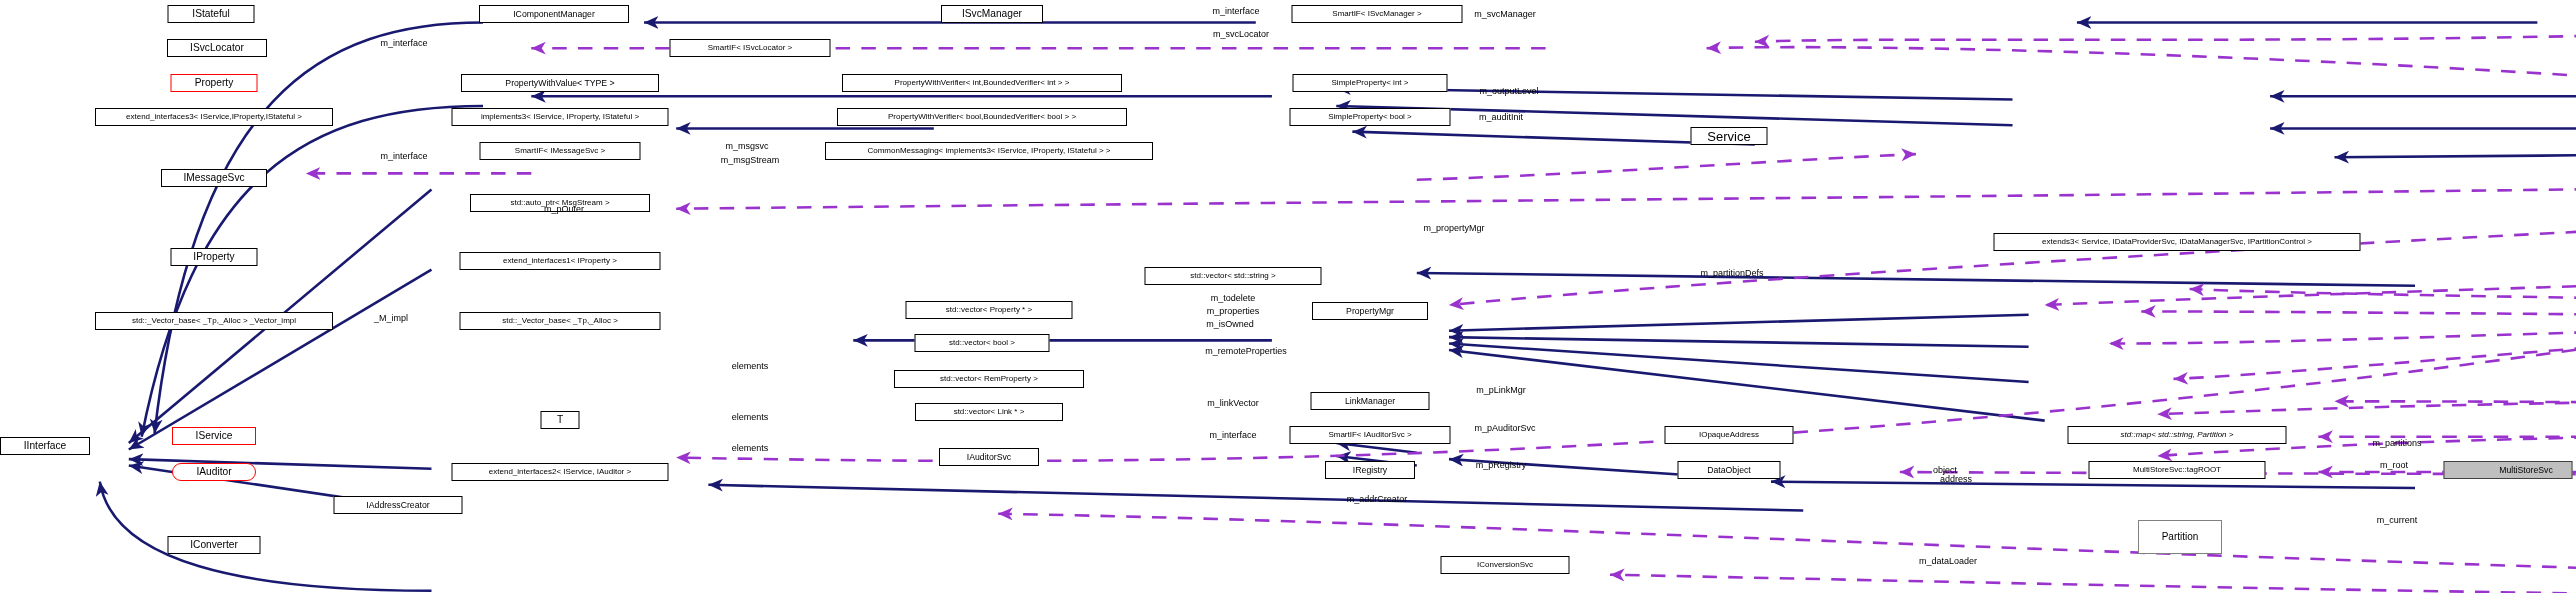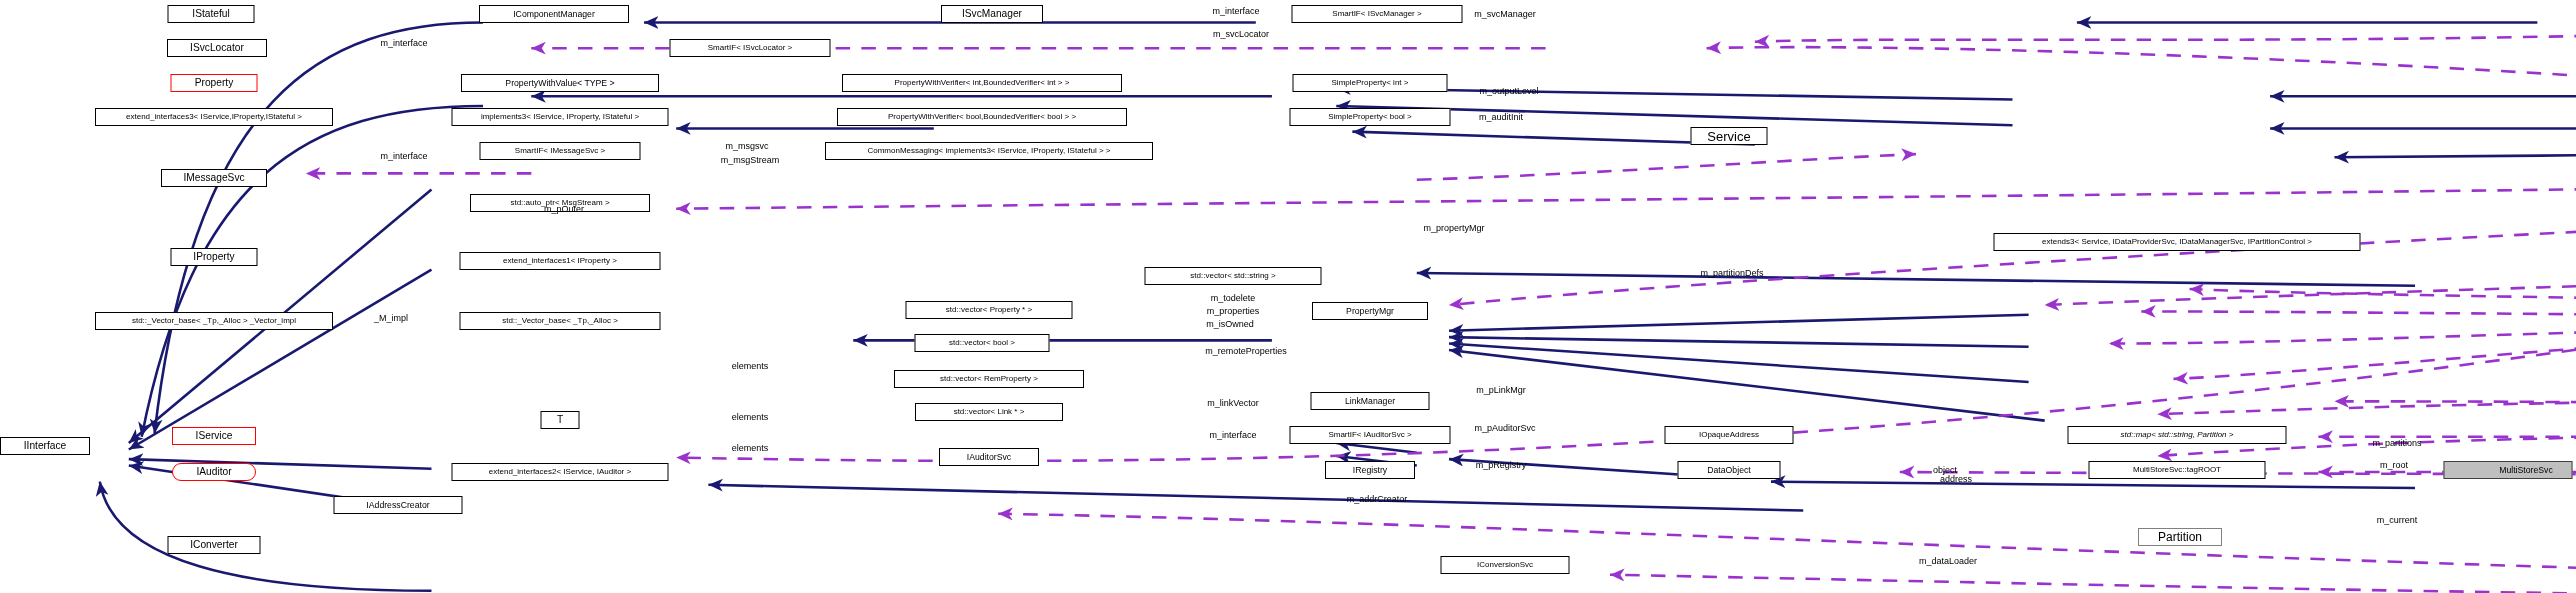--- a/index.html
+++ b/index.html
@@ -151,21 +151,21 @@
   <div class="node" style="left: 1729px; top: 136px; width: 77px; height: 18px; font-size: 13px;">Service</div>
 
   <div class="node" style="left: 1729px; top: 435px; width: 129px; font-size: 8px; height: 18px;">IOpaqueAddress</div>
   <div class="node" style="left: 1729px; top: 470px; width: 103px; font-size: 8.7px; height: 18px;">DataObject</div>
   <div class="node" style="left: 1505px; top: 565px; width: 129px; font-size: 8px; height: 18px;">IConversionSvc</div>
 
   <div class="node" style="left: 2177px; top: 242px; width: 367px; font-size: 8px; height: 18px;">extends3&lt; Service, IDataProviderSvc, IDataManagerSvc, IPartitionControl &gt;</div>
 
   <div class="node" style="left: 2177px; top: 435px; width: 219px; font-size: 8px; height: 18px; font-style: italic;">std::map&lt; std::string, Partition &gt;</div>
   <div class="node" style="left: 2177px; top: 470px; width: 177px; font-size: 8px; height: 18px;">MultiStoreSvc::tagROOT</div>
-  <div class="node grey" style="left: 2180px; top: 537px; width: 84px; font-size: 12px; height: 18px;">Partition</div>
+  <div class="node grey" style="left: 2180px; top: 537px; width: 84px; font-size: 10px; height: 34px;">Partition</div>
 
   <div class="node self" style="left: 2508px; top: 470px; width: 129px; font-size: 8.7px; height: 18px;">MultiStoreSvc</div>
 
   <div class="elabel" style="left: 404px; top: 43px; font-size: 9px;">m_interface</div>
   <div class="elabel" style="left: 1236px; top: 11.2px; font-size: 9px;">m_interface</div>
   <div class="elabel" style="left: 1505px; top: 14.4px; font-size: 9px;">m_svcManager</div>
   <div class="elabel" style="left: 1241px; top: 34px; font-size: 9px;">m_svcLocator</div>
   <div class="elabel" style="left: 1509px; top: 91px; font-size: 9px;">m_outputLevel</div>
   <div class="elabel" style="left: 1501px; top: 117px; font-size: 9px;">m_auditInit</div>
   <div class="elabel" style="left: 404px; top: 156px; font-size: 9px;">m_interface</div>

